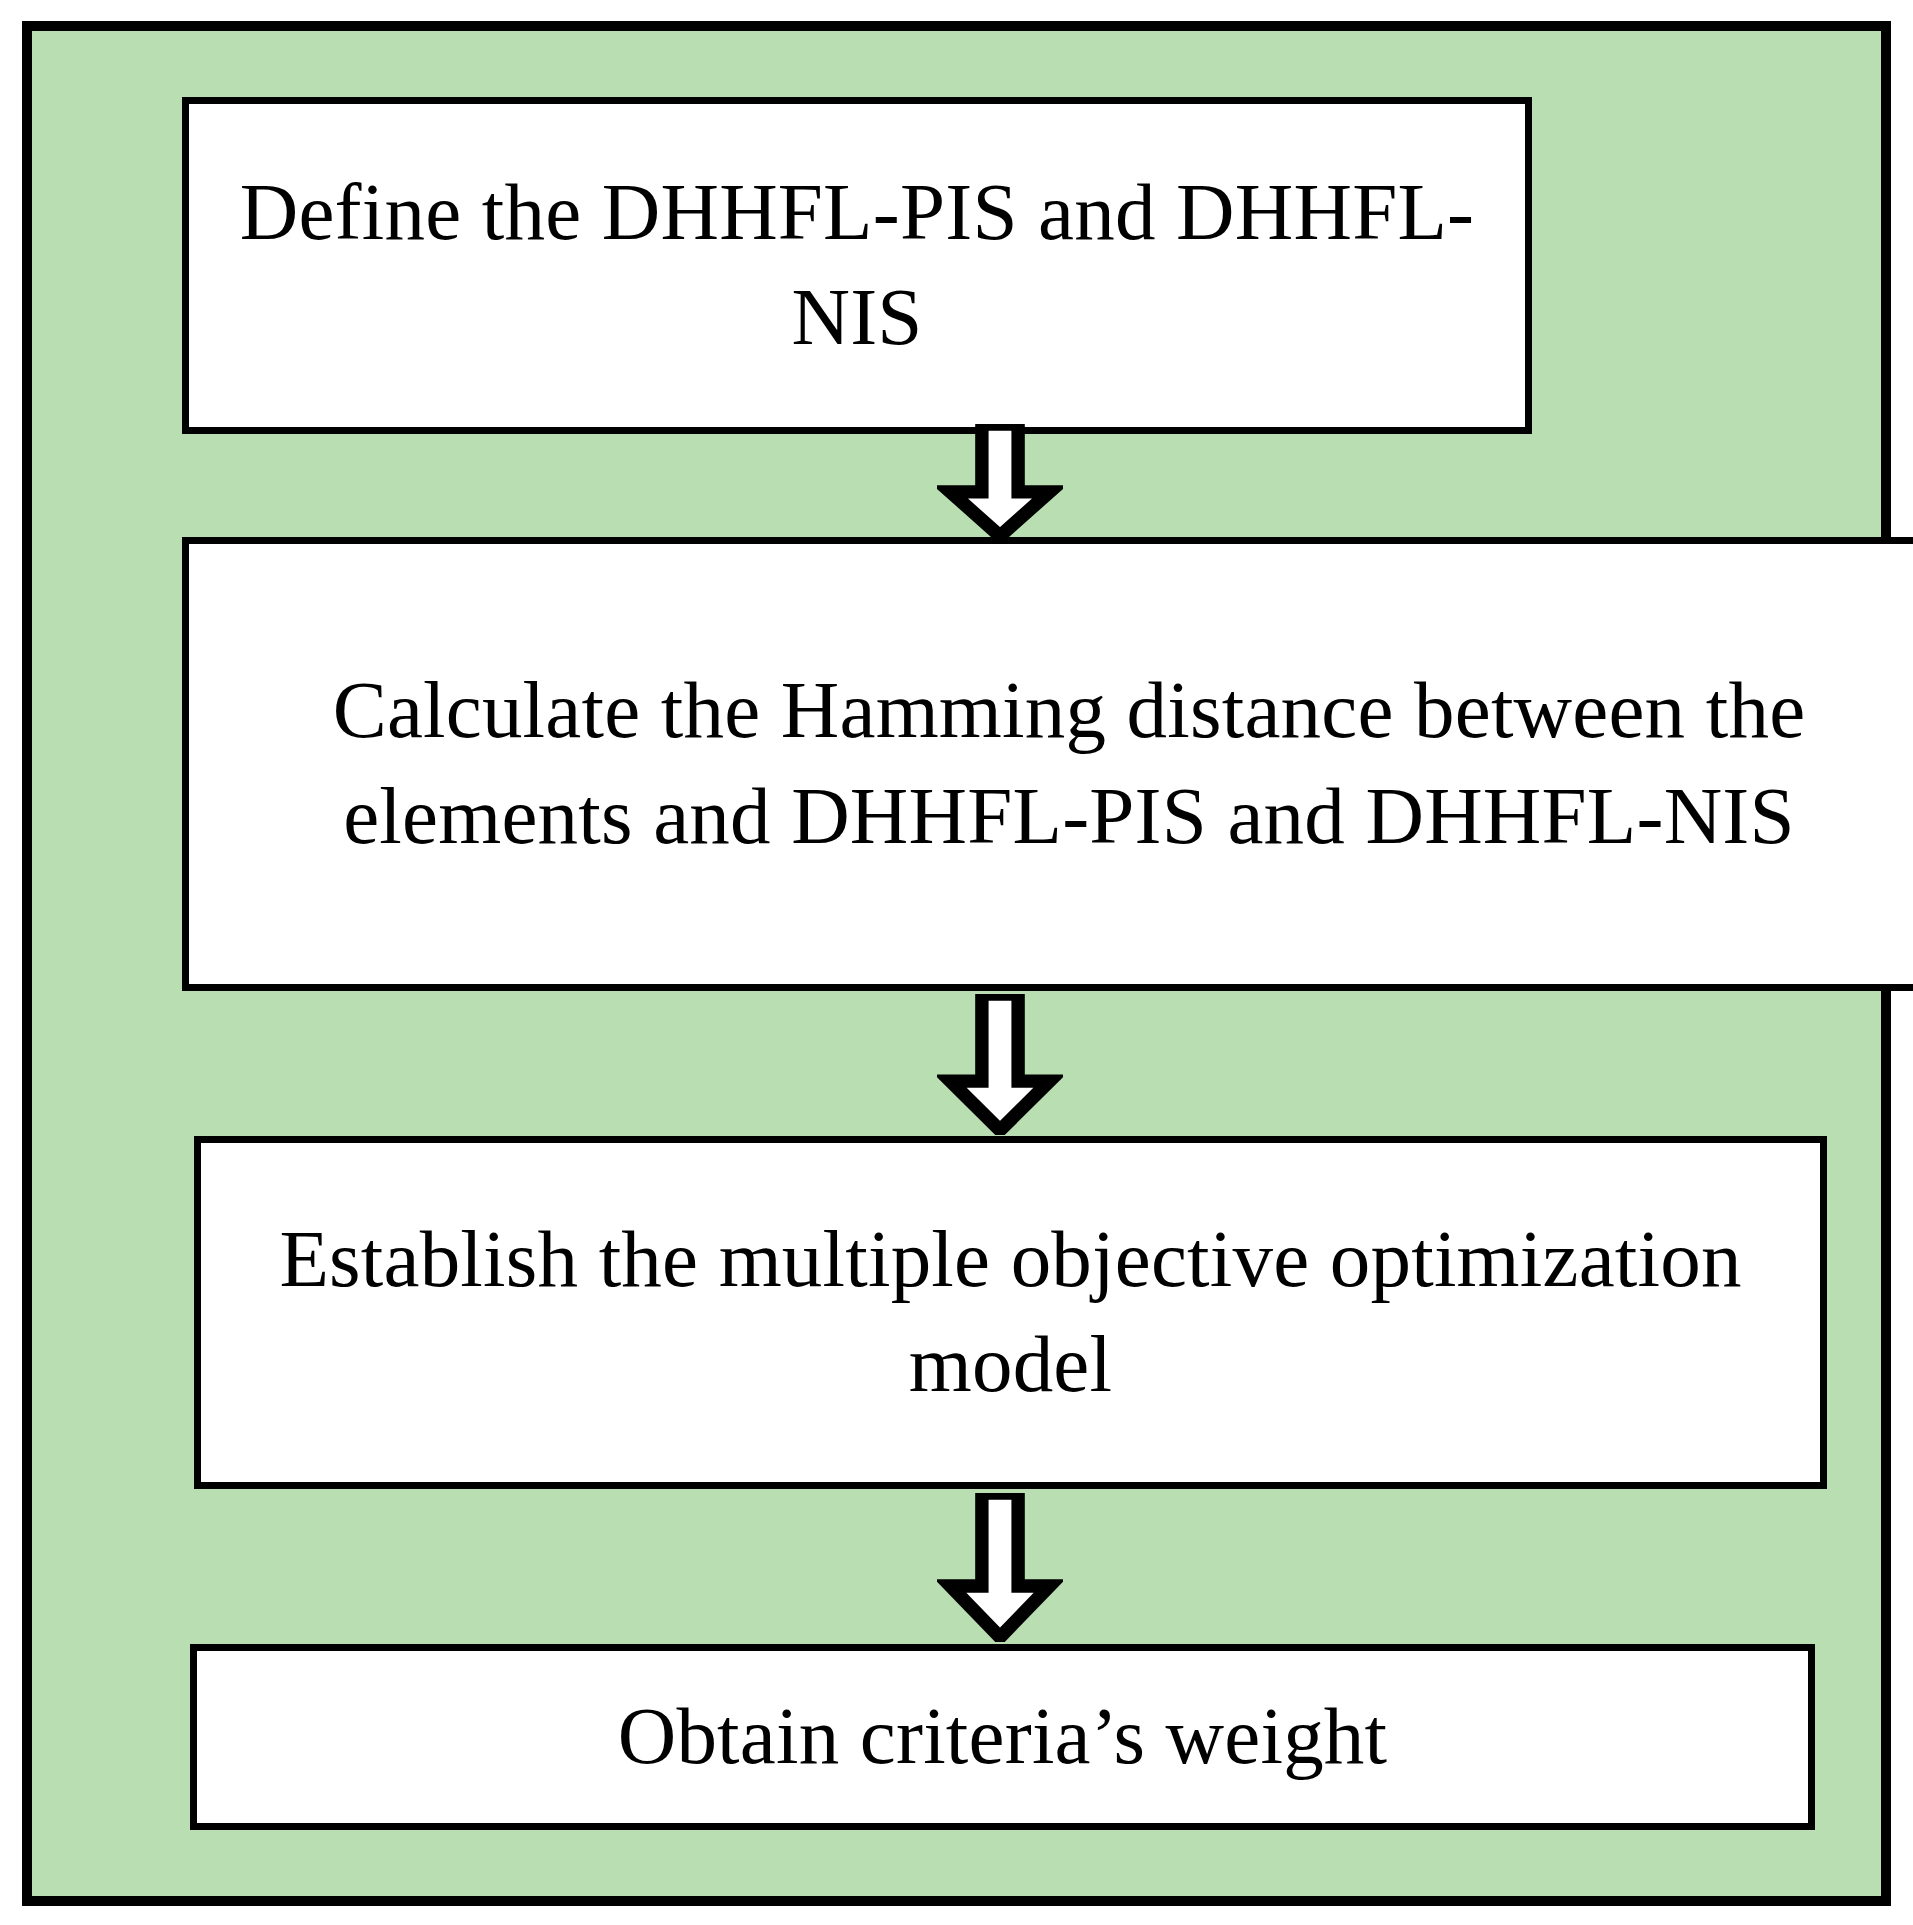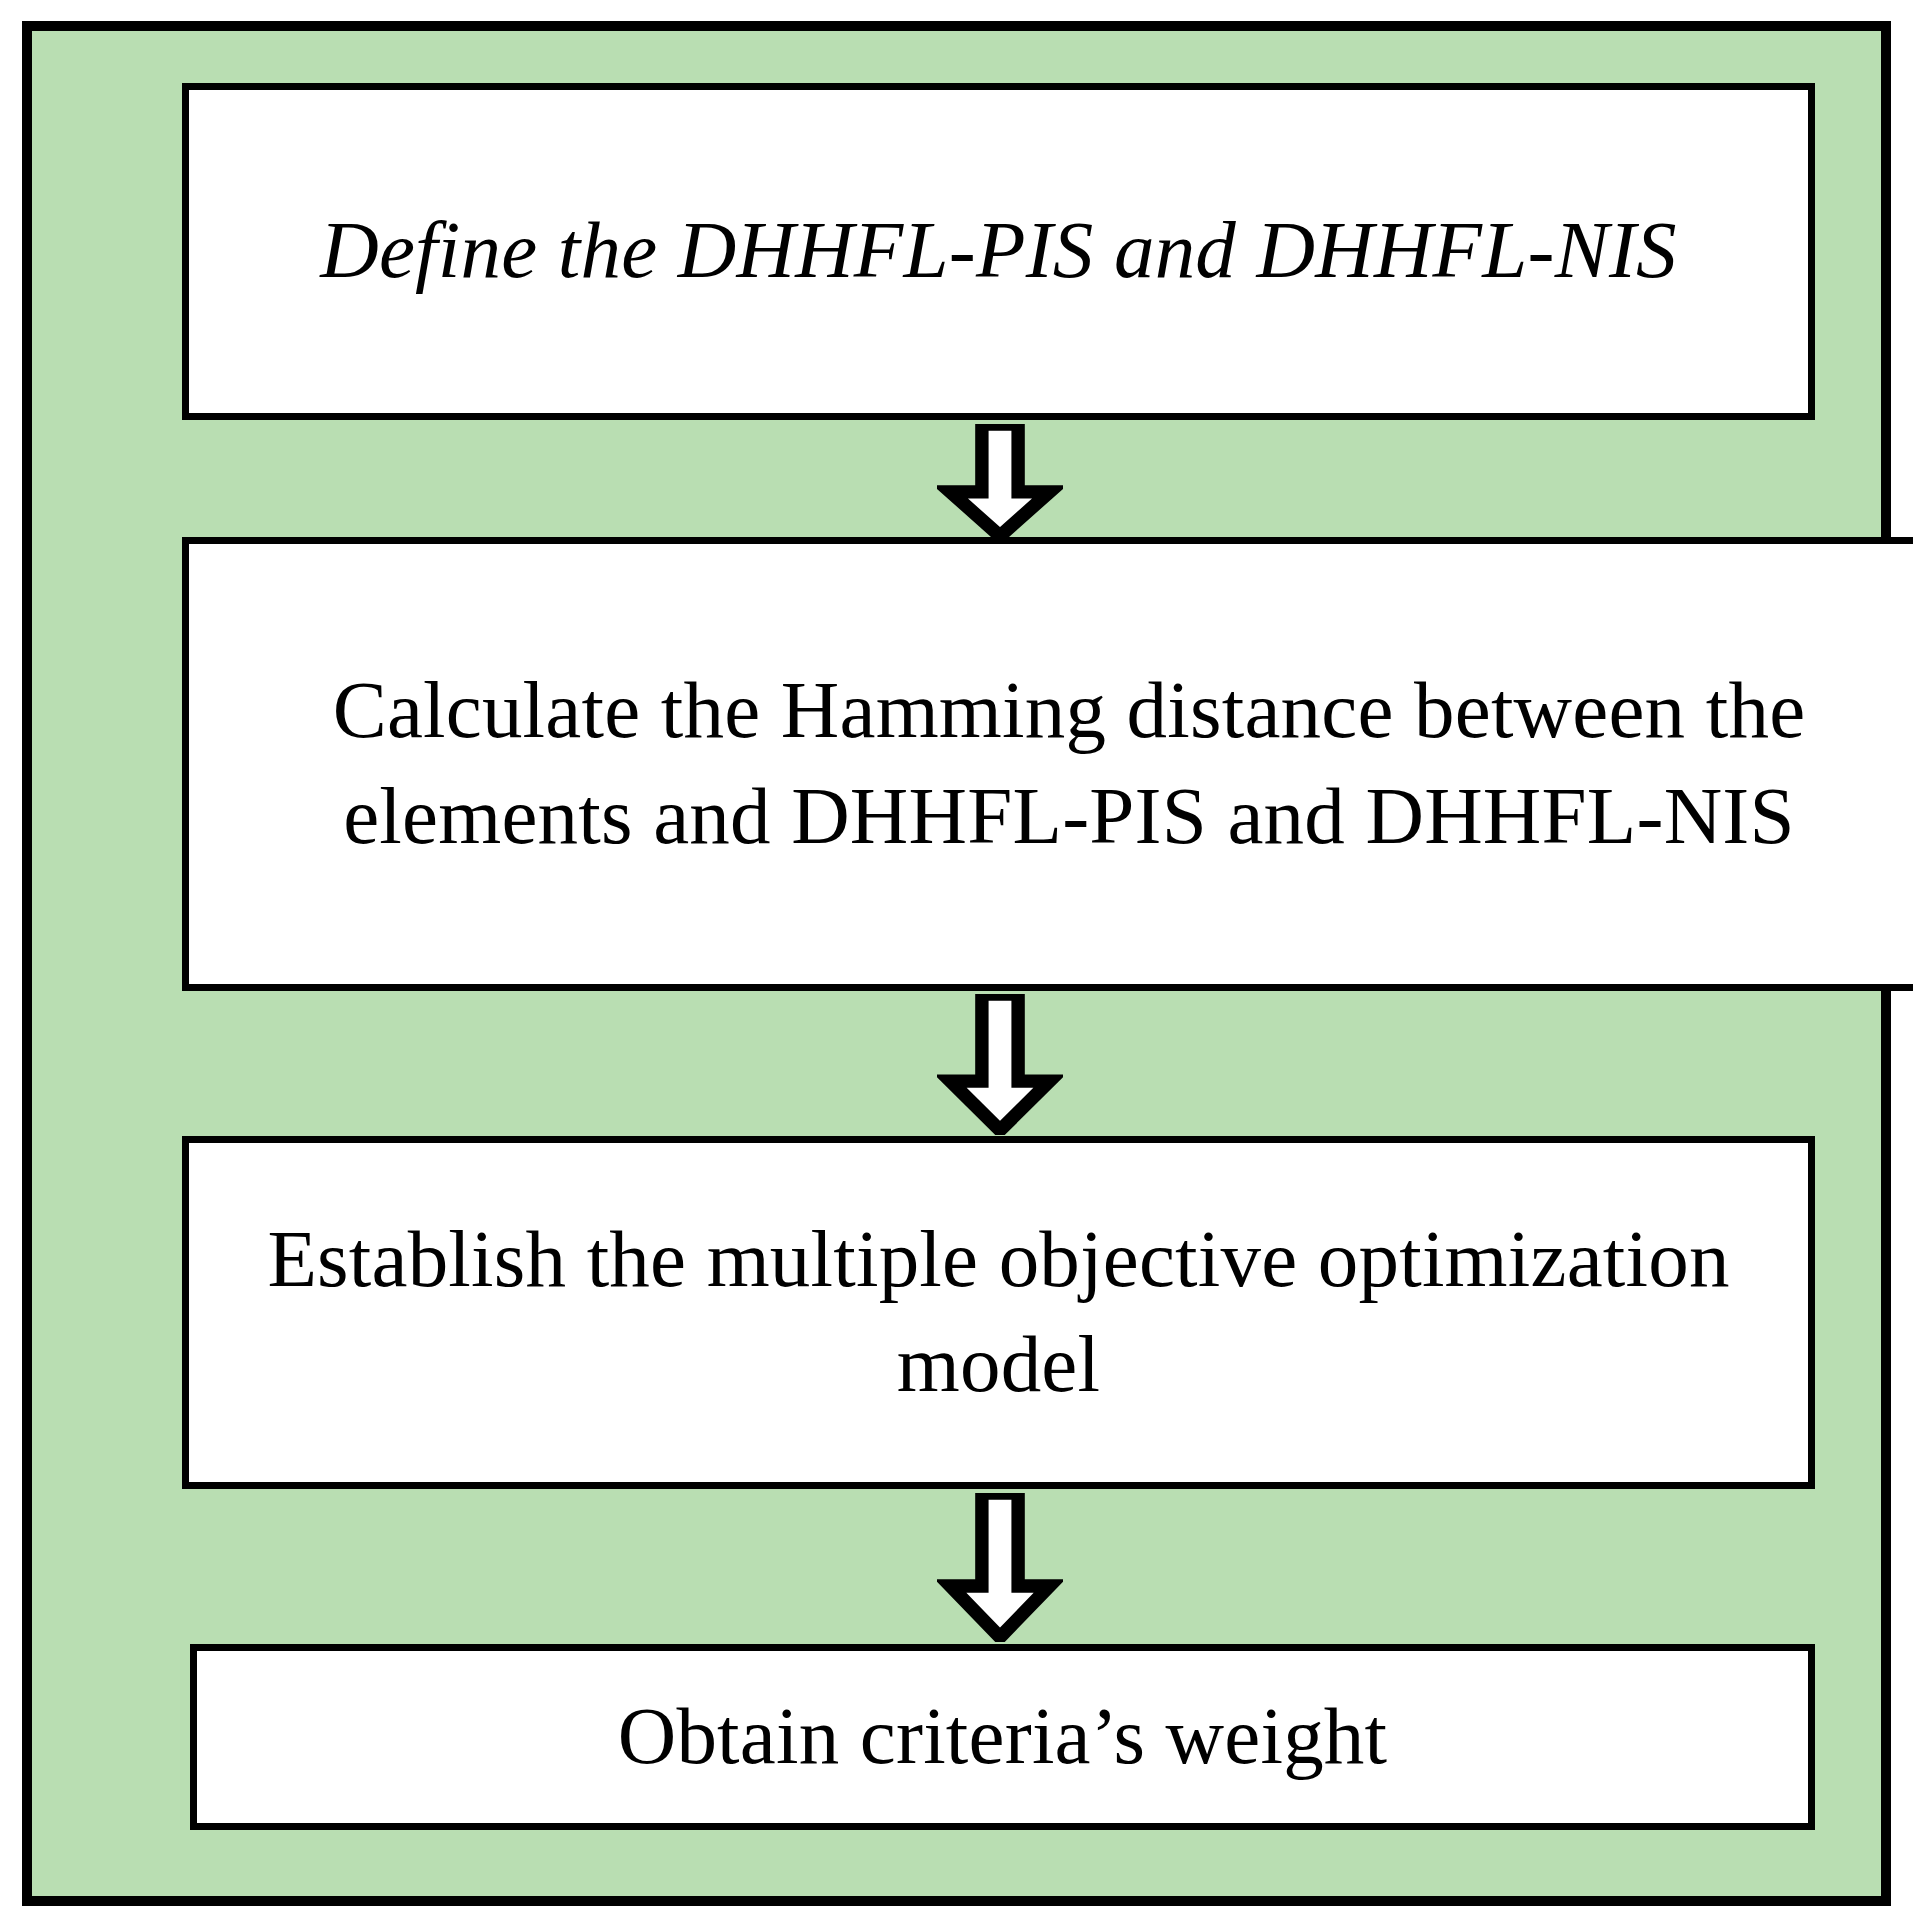--- a/index.html
+++ b/index.html
@@ -42,23 +42,23 @@
     width: 100%;
     padding: 0 32px;
     box-sizing: border-box;
     color: #000000;
     font-family: "Liberation Serif", "DejaVu Serif", serif;
     font-weight: 400;
     line-height: 1.30;
     letter-spacing: 0.2px;
   }
 
-  #box-define      { left: 150px; top: 52px;   width: 1633px; height: 337px; font-style: italic; }
+  #box-define      { left: 150px; top: 66px;   width: 1350px; height: 337px; }
   #box-hamming     { left: 150px; top: 506px;  width: 1774px; height: 454px; }
-  #box-establish   { left: 150px; top: 1105px; width: 1633px; height: 353px; }
+  #box-establish   { left: 162px; top: 1105px; width: 1633px; height: 353px; }
   #box-obtain      { left: 158px; top: 1613px; width: 1625px; height: 186px; }
 
   #box-define    .box-label { font-size: 81px; }
   #box-hamming   .box-label { font-size: 81px; }
   #box-establish .box-label { font-size: 81px; }
   #box-obtain    .box-label { font-size: 81px; }
 
   
   .block-arrow {
     position: absolute;

